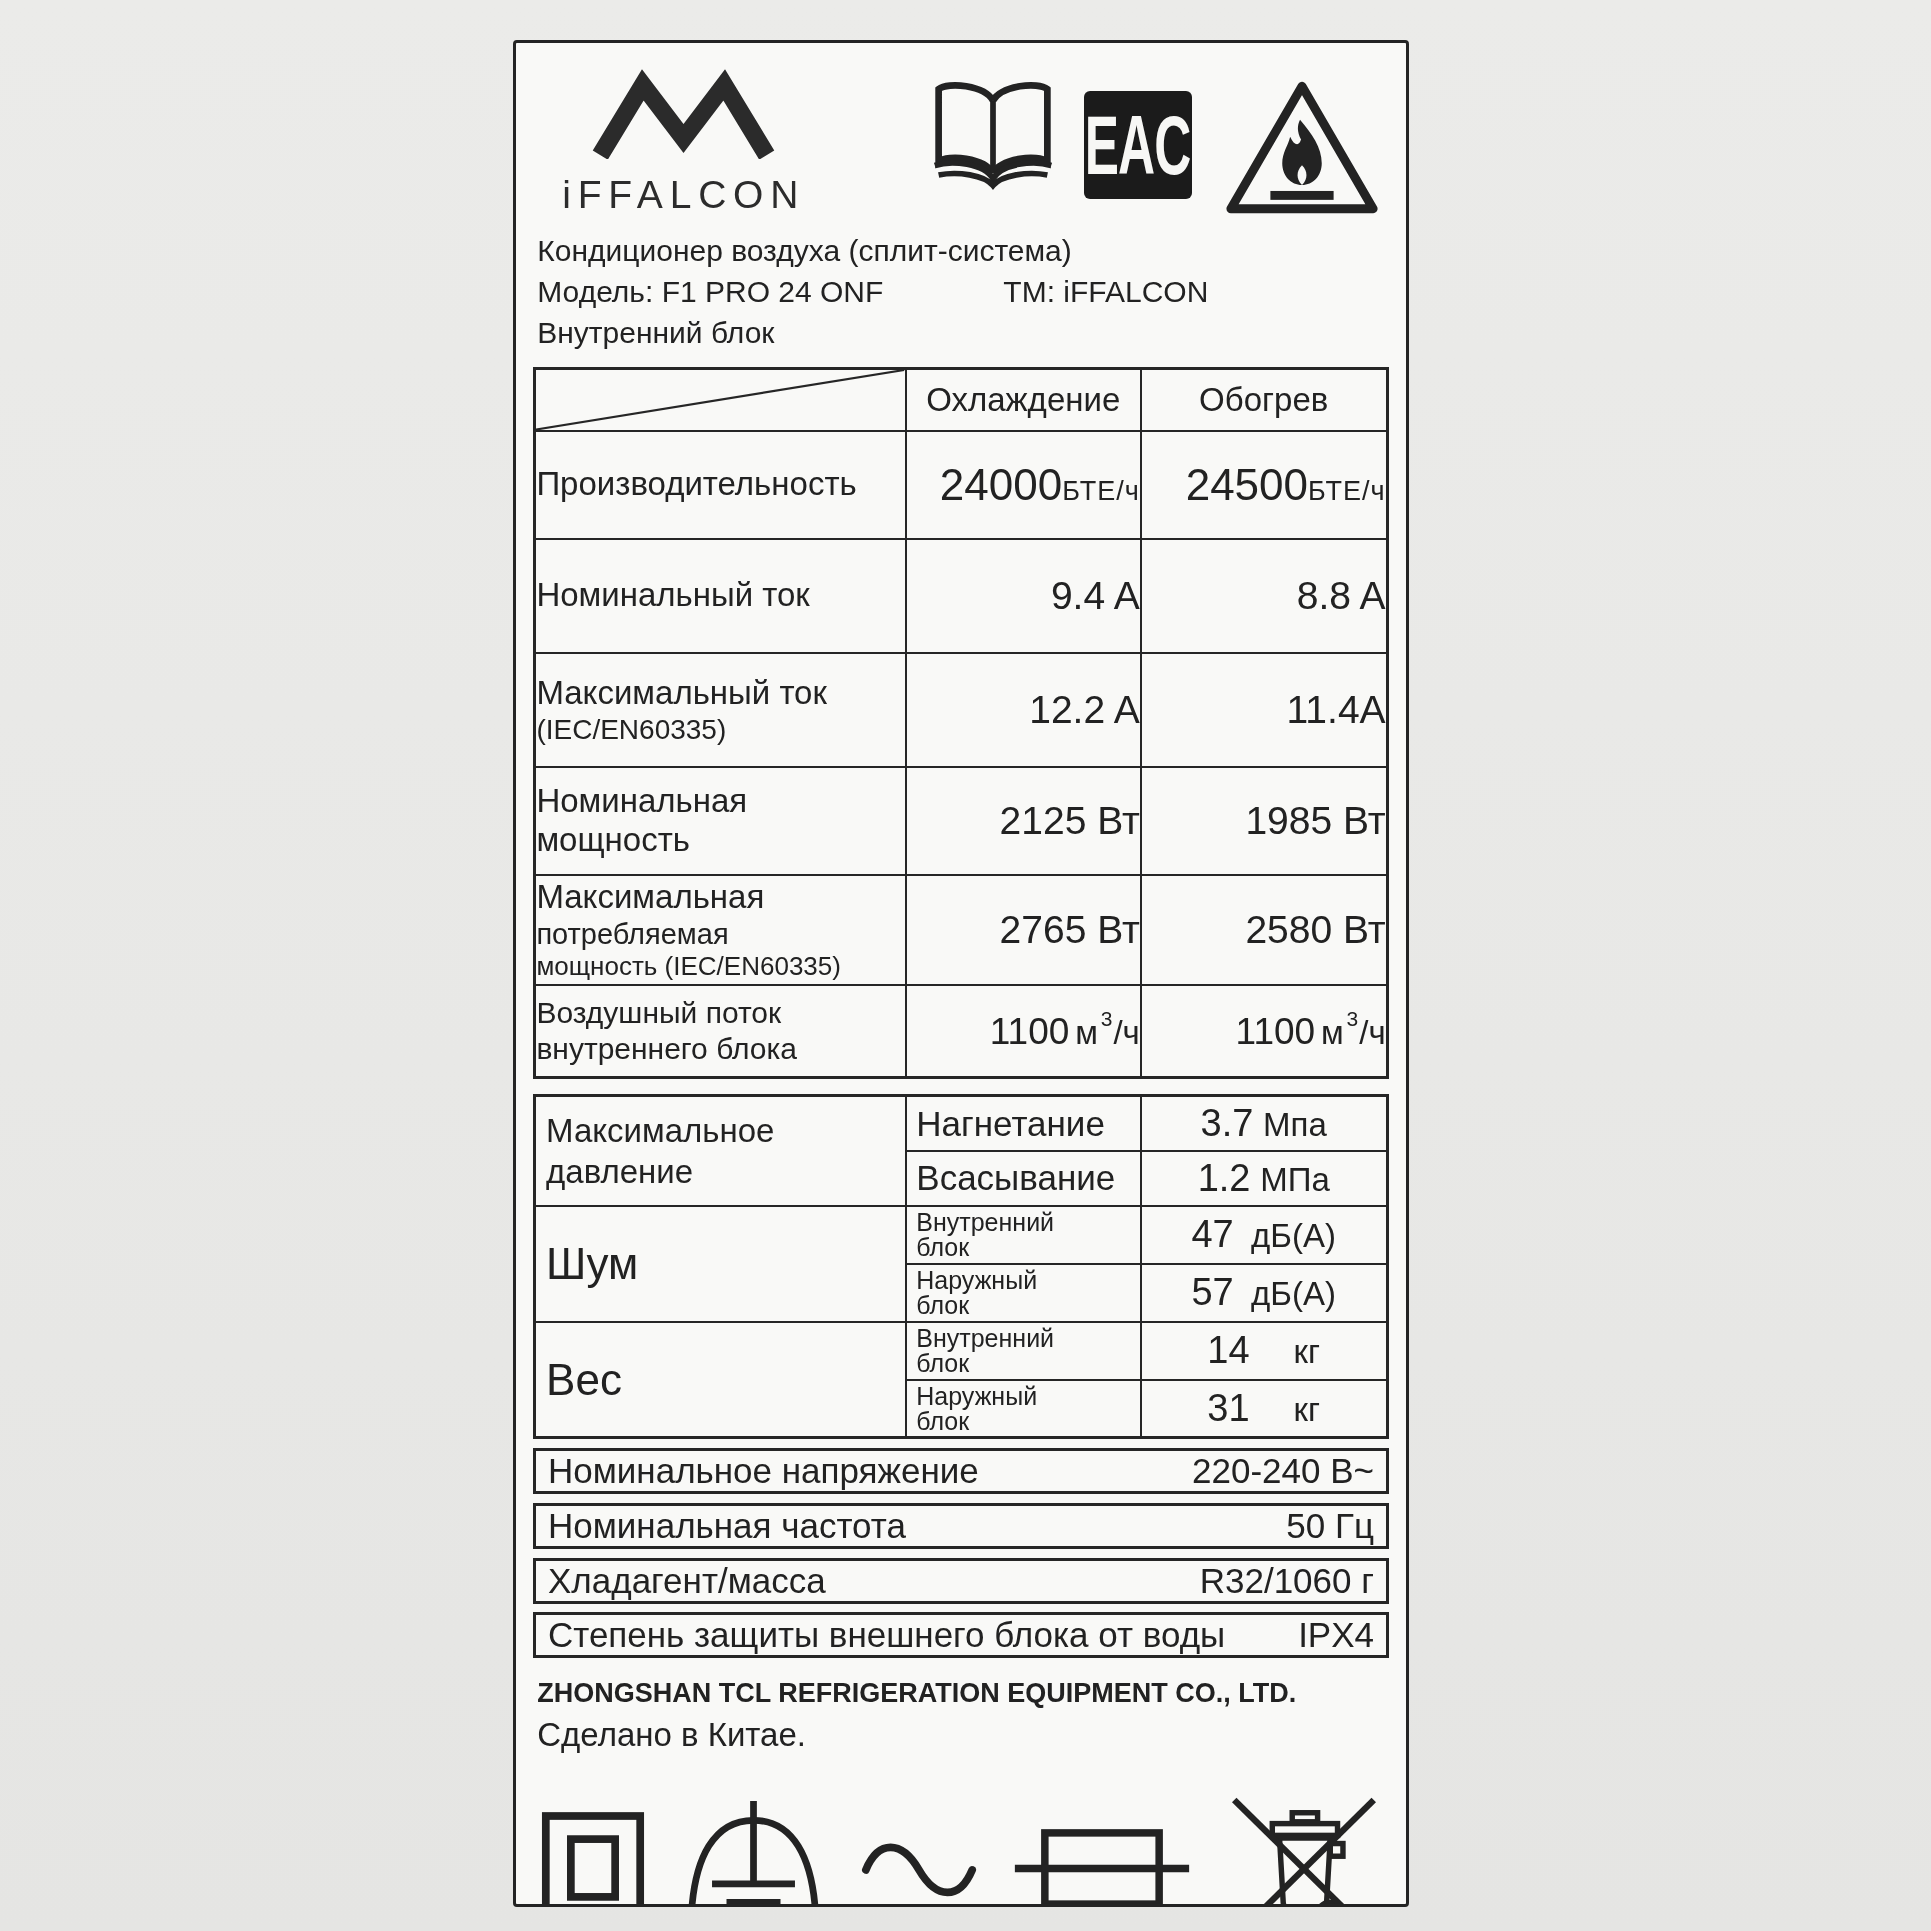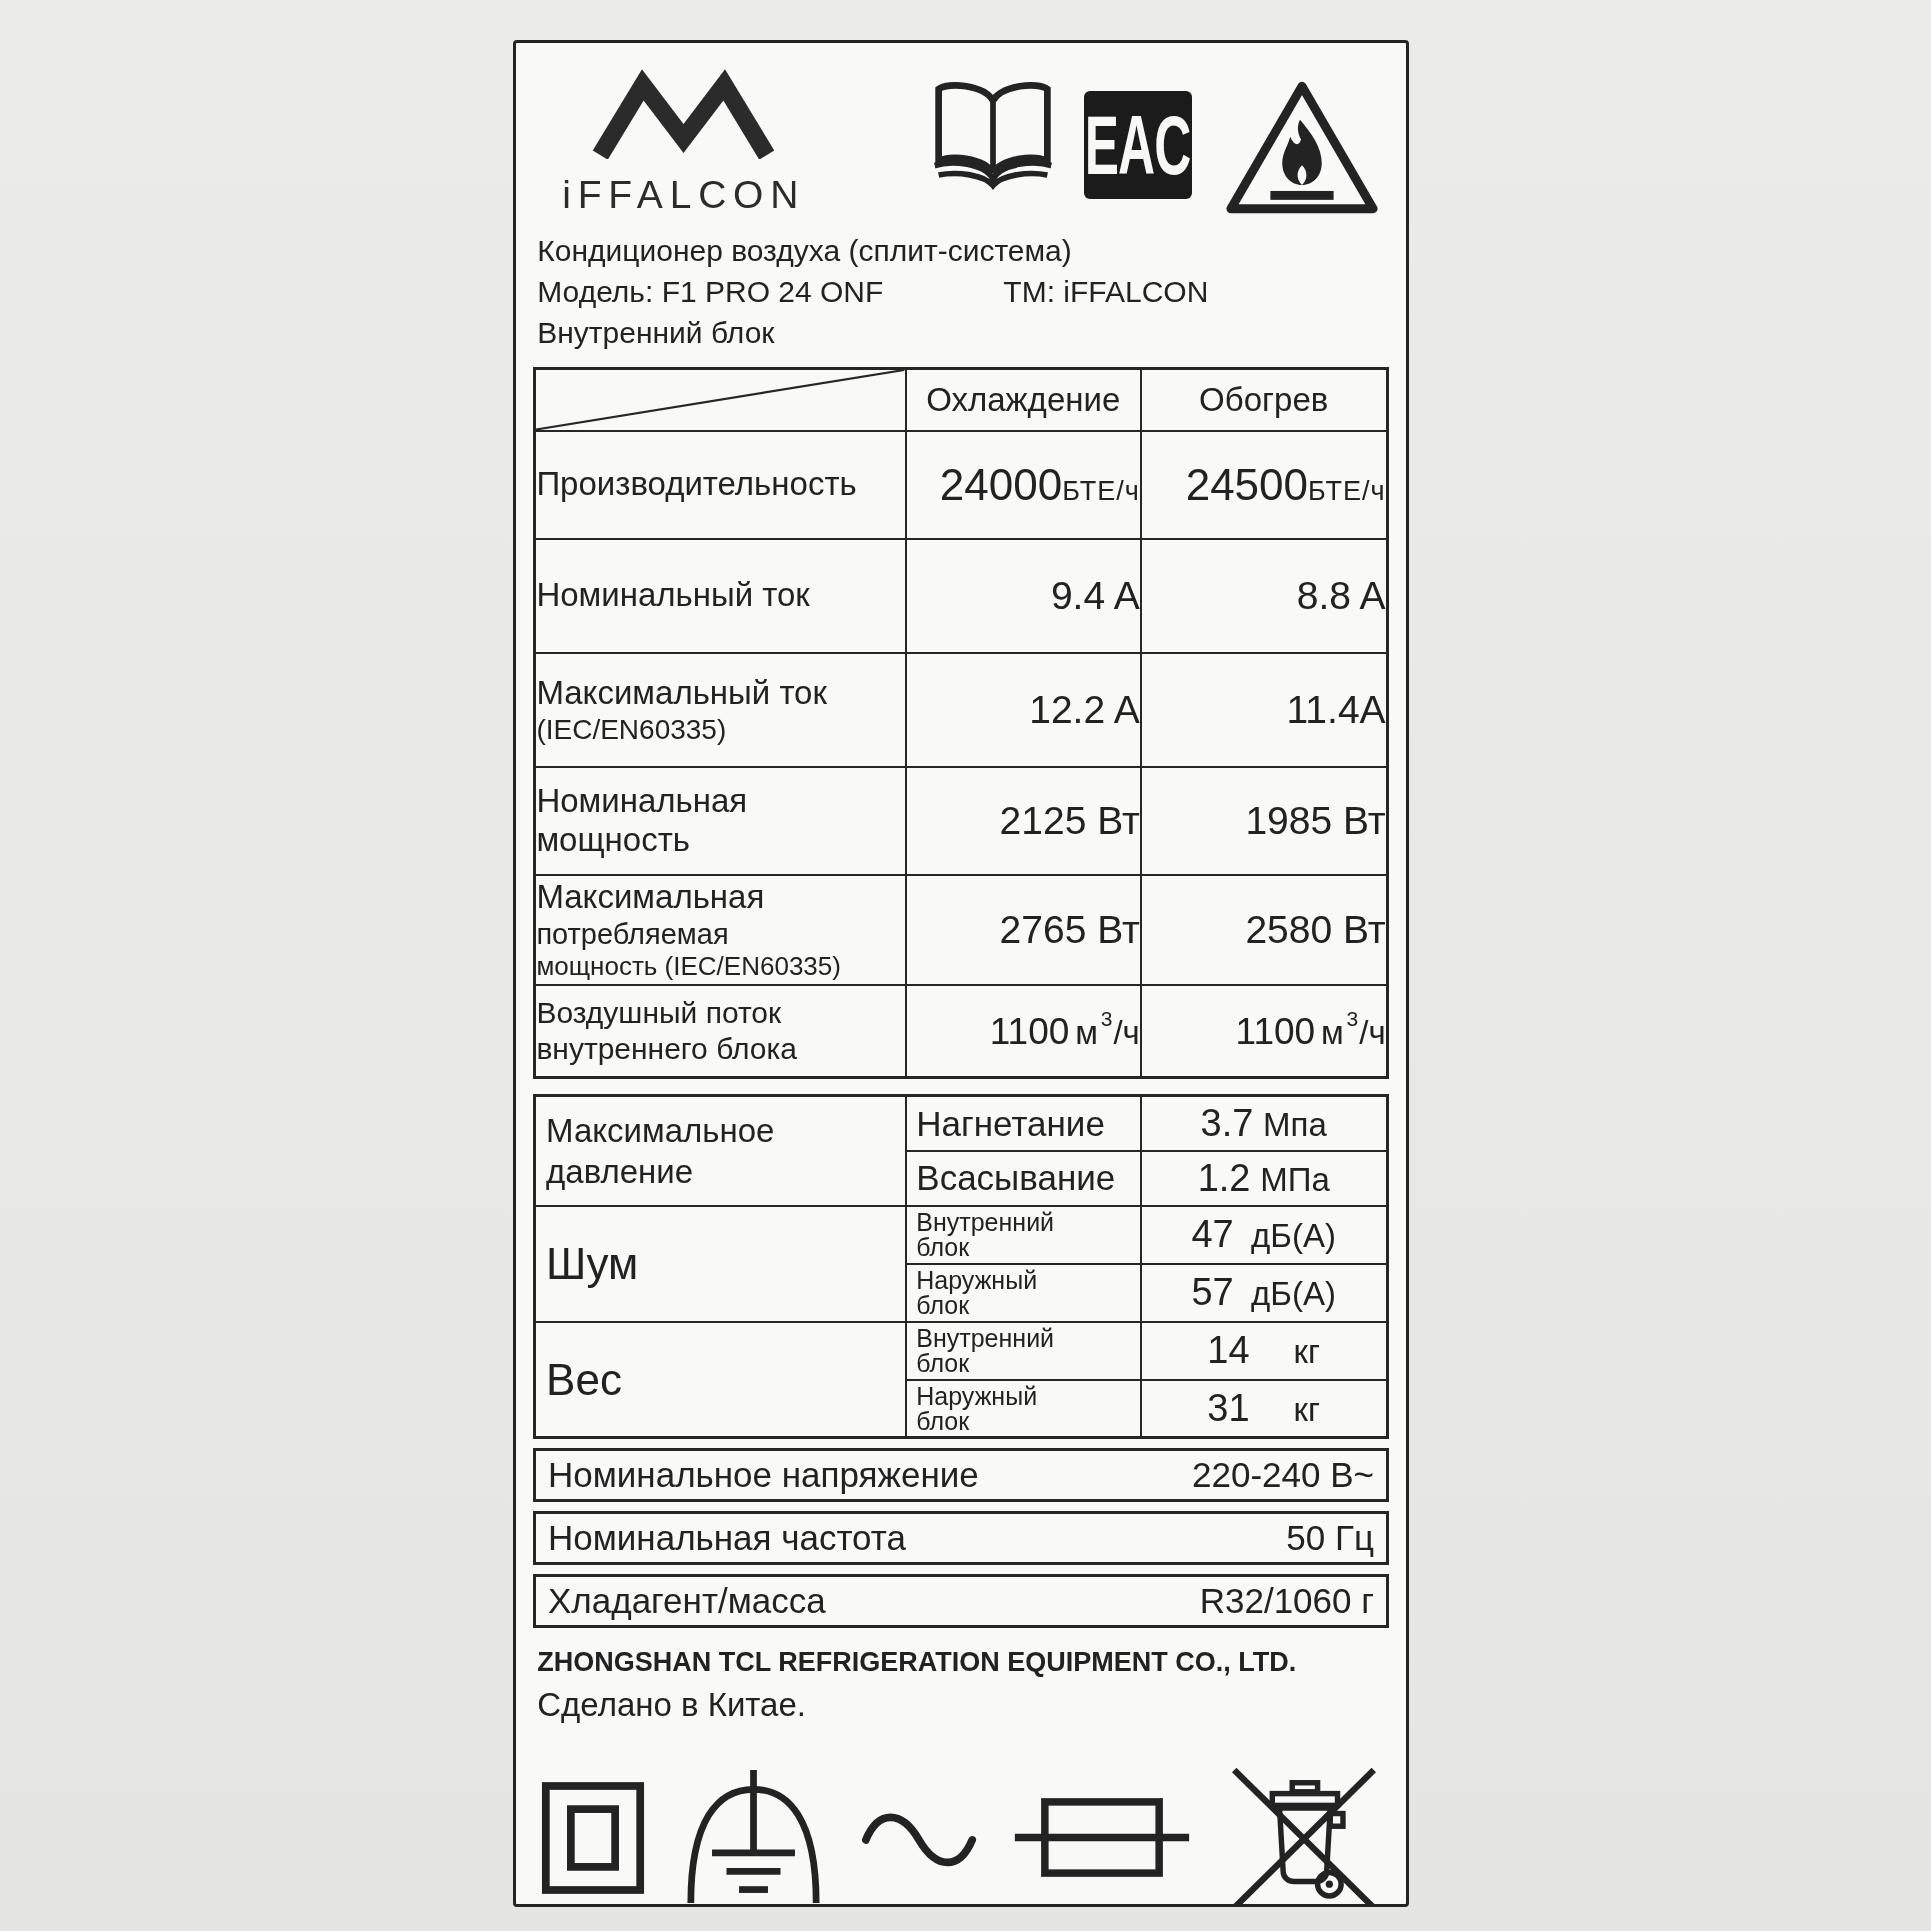--- a/index.html
+++ b/index.html
@@ -76,21 +76,21 @@
   .v-num{font-size:38px;}
   .v-unit{font-size:33px;}
   .gap-s .v-unit{margin-left:9.7px;}
   .gap-m .v-unit{margin-left:17.4px;}
   .gap-l .v-unit{margin-left:44px;}
   .rp td{height:55px;}
   .rn td{height:58px;}
   .rw td{height:58px;}
   
   .info-box{
-    border:3.9px solid #262626;margin-top:8.7px;height:54px;
+    border:3.9px solid #262626;margin-top:8.7px;height:46px;
     display:flex;justify-content:space-between;align-items:center;
     padding:0 11.6px 0 11.6px;font-size:35px;gap:44px;
   }
   .info-box:first-of-type{margin-top:19.3px;}
   
   .mfr{font-size:27px;font-weight:bold;letter-spacing:0px;margin:19.3px 1.9px 0 3.9px;}
   .origin{font-size:33px;margin:7.7px 1.9px 0 3.9px;}
   .bot-icons{
     display:flex;justify-content:space-between;align-items:center;
     margin-top:35px;padding:0 7.7px;
@@ -269,20 +269,24 @@
     <span>220-240 В~</span>
   </div>
   <div class="info-box">
     <span>Номинальная частота</span>
     <span>50 Гц</span>
   </div>
   <div class="info-box">
     <span>Хладагент/масса</span>
     <span>R32/1060 г</span>
   </div>
+  <div class="info-box">
+    <span>Степень защиты внешнего блока от воды</span>
+    <span>IPX4</span>
+  </div>
 
   <div class="mfr">ZHONGSHAN TCL REFRIGERATION EQUIPMENT CO., LTD.</div>
   <div class="origin">Сделано в Китае.</div>
 
   <div class="bot-icons">
     <span class="icon">
       <svg width="104" height="114" viewBox="0 0 108 118">
         <rect x="5" y="5" width="98" height="108" fill="none" stroke="#232323" stroke-width="8"></rect>
         <rect x="31" y="29" width="46" height="60" fill="none" stroke="#232323" stroke-width="8"></rect>
       </svg>

